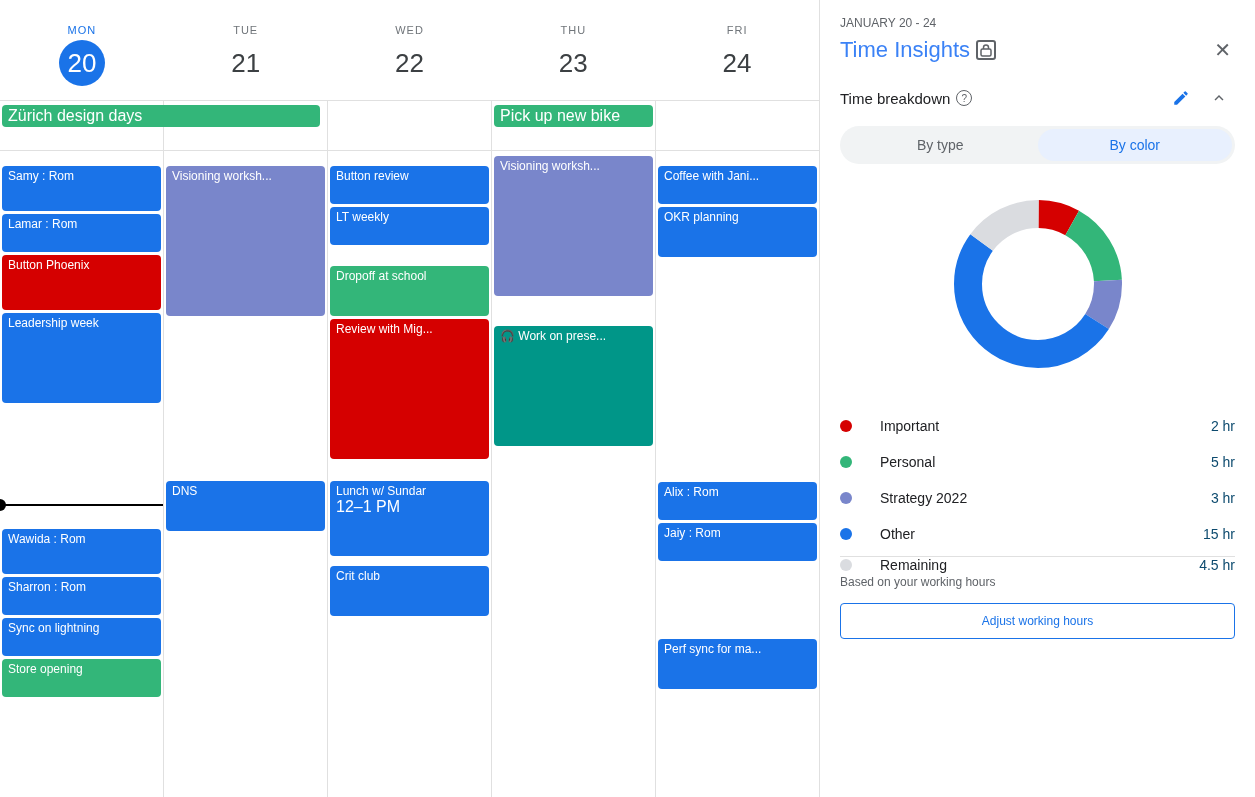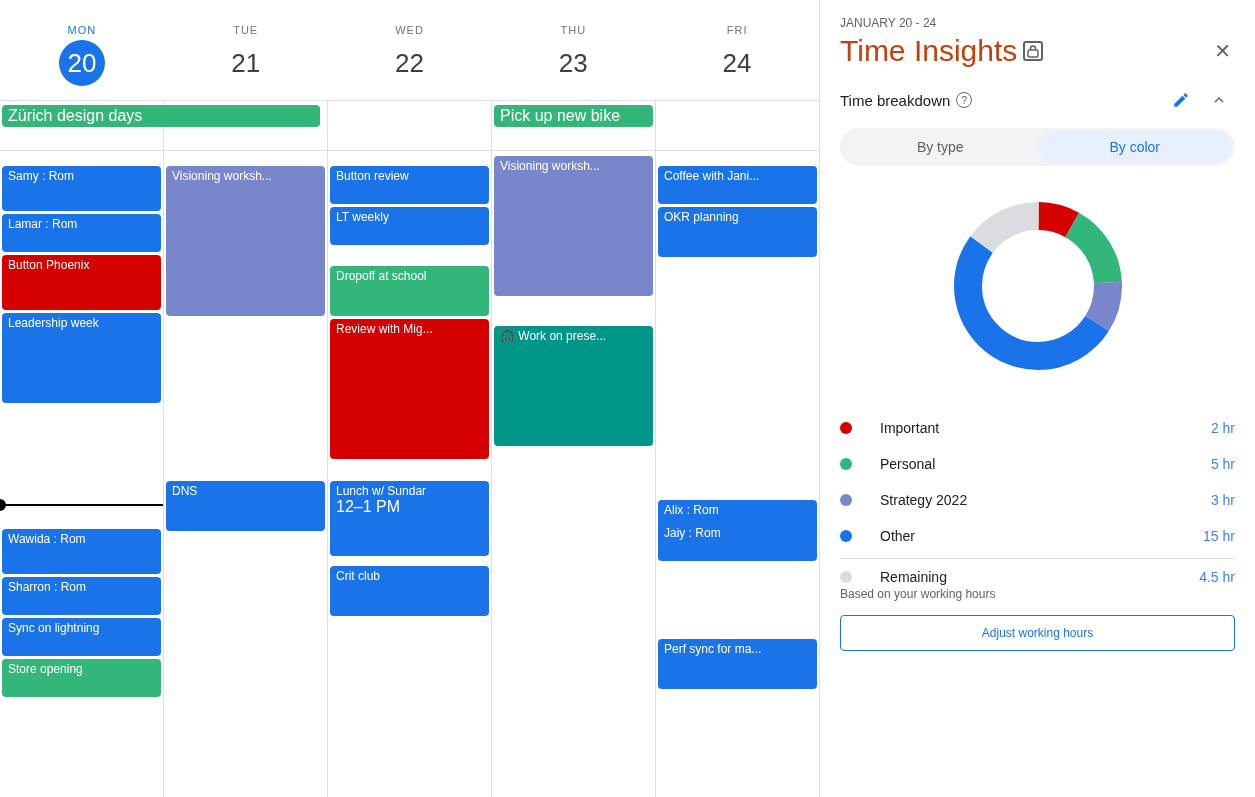--- a/index.html
+++ b/index.html
@@ -161,23 +161,23 @@
     }
 
     .panel-title-row {
       display: flex;
       align-items: center;
       justify-content: space-between;
       margin-bottom: 16px;
     }
 
     .panel-title {
-      font-size: 30px;
+      font-size: 22px;
       font-weight: 400;
-      color: #c2410c;
+      color: #3b82f6;
       display: flex;
       align-items: center;
       gap: 6px;
     }
 
     .lock-icon {
       width: 20px;
       height: 20px;
       border: 2px solid #5f6368;
       border-radius: 3px;
@@ -325,26 +325,26 @@
       flex-shrink: 0;
     }
 
     .legend-name {
       font-size: 14px;
       color: #202124;
     }
 
     .legend-value {
       font-size: 14px;
-      color: #3b82f6;
+      color: #0c4a6e;
     }
 
     .remaining-section {
       border-top: 1px solid #e0e0e0;
-      padding-top: 10px;
+      padding-top: 0;
       margin-top: 4px;
     }
 
     .remaining-row {
       display: flex;
       align-items: center;
       justify-content: space-between;
     }
 
     .remaining-sub {
@@ -440,21 +440,21 @@
     </div>
 
     <div class="events-column">
       <div class="event-block purple" style="top:5px;height:140px;">Visioning worksh...</div>
       <div class="event-block teal" style="top:175px;height:120px;">🎧 Work on prese...</div>
     </div>
 
     <div class="events-column">
       <div class="event-block blue" style="top:15px;height:38px;">Coffee with Jani...</div>
       <div class="event-block blue" style="top:56px;height:50px;">OKR planning</div>
-      <div class="event-block blue" style="top:349px;height:38px;">Alix : Rom</div>
+      <div class="event-block blue" style="top:331px;height:38px;">Alix : Rom</div>
       <div class="event-block blue" style="top:372px;height:38px;">Jaiy : Rom</div>
       <div class="event-block blue" style="top:488px;height:50px;">Perf sync for ma...</div>
     </div>
   </div>
 </div>
 
 <div class="panel-side">
   <div class="panel-date-range">JANUARY 20 - 24</div>
 
   <div class="panel-title-row">

